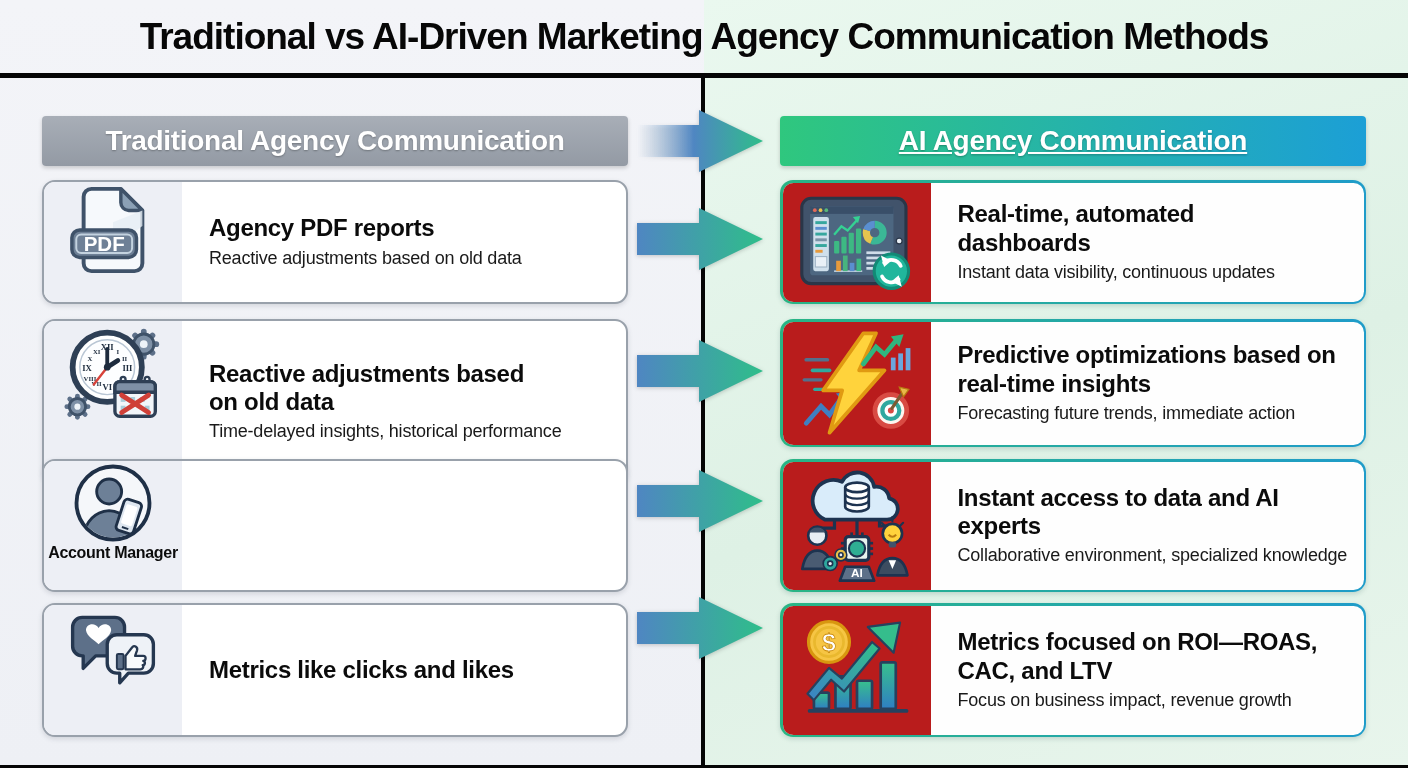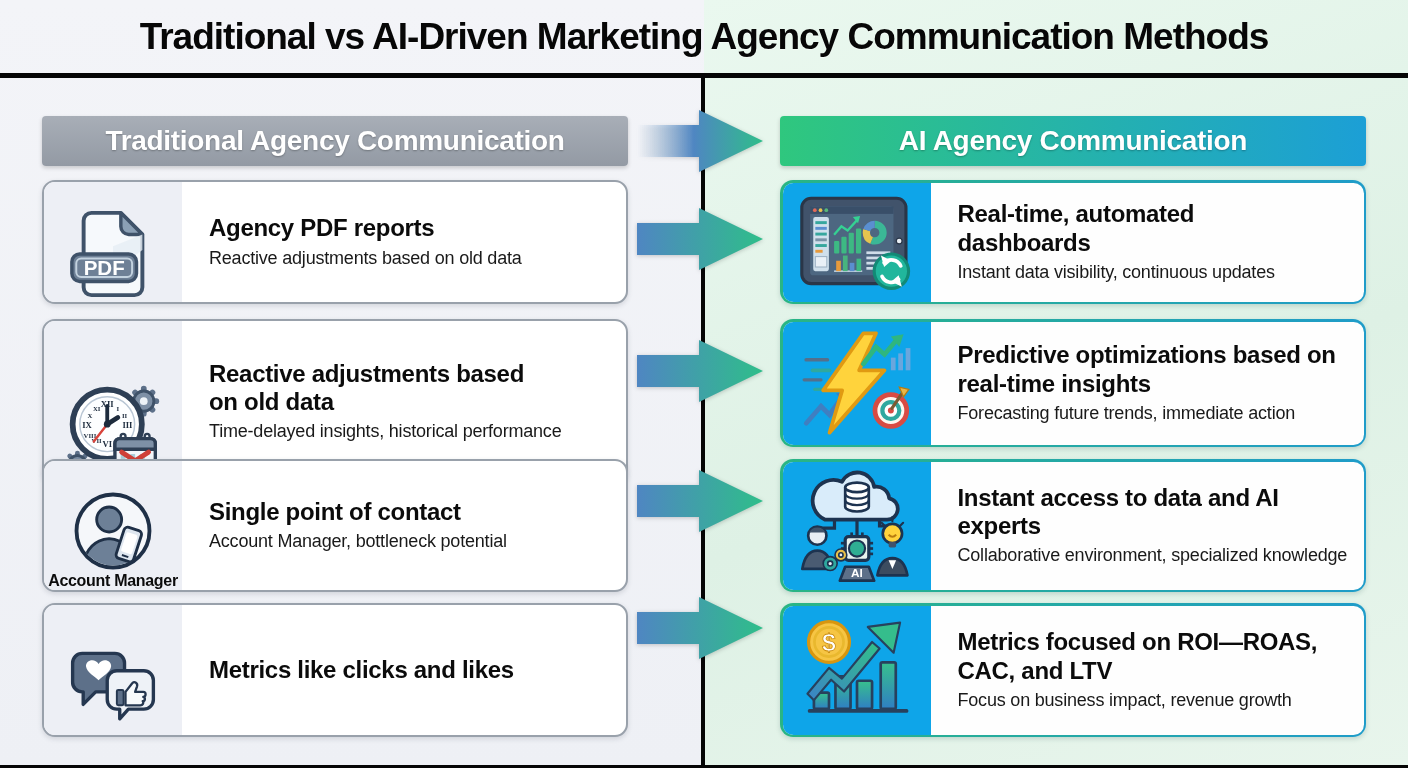--- a/index.html
+++ b/index.html
@@ -13,32 +13,32 @@
   .title-bar h1{margin:0;font-size:37px;font-weight:bold;letter-spacing:-1px;color:#070707;
                 text-shadow:0 1px 1px rgba(255,255,255,.5);}
   .hrule{position:absolute;left:0;top:73px;width:1408px;height:5px;background:#050505;z-index:4;}
   .vrule{position:absolute;left:701px;top:78px;width:4px;height:690px;background:#050505;z-index:2;}
   .brule{position:absolute;left:0;bottom:0;width:1408px;height:3px;background:#050505;z-index:4;}
   .col-header{position:absolute;top:116px;width:586px;height:50px;border-radius:4px;display:flex;
               align-items:center;justify-content:center;font-size:28px;font-weight:bold;color:#fff;
               letter-spacing:-.3px;z-index:3;text-shadow:0 1px 2px rgba(0,0,0,.28);
               box-shadow:0 2px 4px rgba(0,0,0,.18);}
   .col-header-left{left:42px;background:linear-gradient(180deg,#a8aeb7,#939aa4);}
-  .col-header-right{left:780px;background:linear-gradient(90deg,#2fc77e,#1c9fd6);}
+  .col-header-right{left:780px;background:linear-gradient(90deg,#2fc77e,#1c9fd6);text-decoration:underline;}
   .arrow{position:absolute;left:637px;width:128px;height:66px;z-index:3;
          filter:drop-shadow(0 1px 2px rgba(0,0,0,.2));}
   .card{position:absolute;left:42px;width:586px;background:#fff;border:2.5px solid #99a1ab;
         border-radius:13px;display:flex;overflow:hidden;box-sizing:border-box;z-index:2;
         box-shadow:0 2px 5px rgba(40,50,70,.15);}
   .icon-zone{width:138px;min-width:138px;background:#edeff5;display:flex;flex-direction:column;
-             align-items:center;justify-content:flex-end;gap:1px;}
+             align-items:center;justify-content:flex-start;gap:1px;}
   .card-r{position:absolute;left:780px;width:586px;border-radius:13px;padding:2.5px;box-sizing:border-box;
           background:linear-gradient(90deg,#29b584,#1f9cc9);z-index:2;box-shadow:0 2px 5px rgba(20,80,70,.18);}
   .card-r-inner{width:100%;height:100%;border-radius:10.5px;background:#fefefe;display:flex;overflow:hidden;}
-  .icon-zone-r{width:148px;min-width:148px;background:#0ea5e9;display:flex;align-items:center;justify-content:center;text-align:center;}
+  .icon-zone-r{width:148px;min-width:148px;background:#b91c1c;display:flex;align-items:center;justify-content:center;text-align:center;}
   .text-zone{display:flex;flex-direction:column;justify-content:center;padding:6px 10px 6px 27px;flex:1;}
   .card-title{font-size:24px;font-weight:bold;line-height:1.18;color:#0b0b0b;letter-spacing:-.3px;}
   .card-subtitle{font-size:18px;color:#191919;line-height:1.22;margin-top:5px;letter-spacing:-.2px;}
   .w340{max-width:345px;} .w390{max-width:392px;} .w300{max-width:305px;} .w380{max-width:382px;}
   .icon-caption{font-size:16px;font-weight:bold;color:#0c0c0c;margin-top:-2px;letter-spacing:-.3px;}
 </style>
 </head>
 <body>
 
 <div class="stage">
@@ -182,24 +182,20 @@
           <circle cx="46" cy="31" r="13" fill="#6d8097" stroke="#1f3047" stroke-width="3"></circle>
           <path d="M18 82 Q22 53 46 51 Q70 53 74 82 Z" fill="#6d8097" stroke="#1f3047" stroke-width="3"></path>
         </g>
         <g transform="rotate(18 66 57)">
           <rect x="57" y="40" width="19" height="34" rx="4" fill="#dfe7f0" stroke="#1f3047" stroke-width="3"></rect>
           <rect x="60.5" y="45" width="12" height="21" rx="2" fill="#ffffff"></rect>
           <line x1="63" y1="69.5" x2="70" y2="69.5" stroke="#1f3047" stroke-width="2"></line>
         </g>
       </svg>
       <div class="icon-caption">Account Manager</div>
-    </div>
-    <div class="text-zone">
-      <div class="card-title">Single point of contact</div>
-      <div class="card-subtitle">Account Manager, bottleneck potential</div>
     </div>
   </div>
 
   <div class="card" style="top:603px;height:134px">
     <div class="icon-zone">
       <svg width="100" height="94" viewBox="0 0 104 96">
         <path d="M20 12 h34 a10 10 0 0 1 10 10 v20 a10 10 0 0 1-10 10 H34 l-13 13 V52 h-1 a10 10 0 0 1-10-10 V22 a10 10 0 0 1 10-10 Z" fill="#5d7089" stroke="#253750" stroke-width="3.5" stroke-linejoin="round"></path>
         <path d="M37 23 c-4-7-14-4-13 3 c1 6 9 10 13 14 c4-4 12-8 13-14 c1-7-9-10-13-3 Z" fill="#ffffff"></path>
         <path d="M56 30 h28 a10 10 0 0 1 10 10 v20 a10 10 0 0 1-10 10 H68 l-9 10 v-10 h-3 a10 10 0 0 1-10-10 V40 a10 10 0 0 1 10-10 Z" fill="#eef2f7" stroke="#253750" stroke-width="3.5" stroke-linejoin="round"></path>
         <rect x="56" y="50" width="7" height="16" rx="1.5" fill="#5d7089" stroke="#253750" stroke-width="2"></rect>

